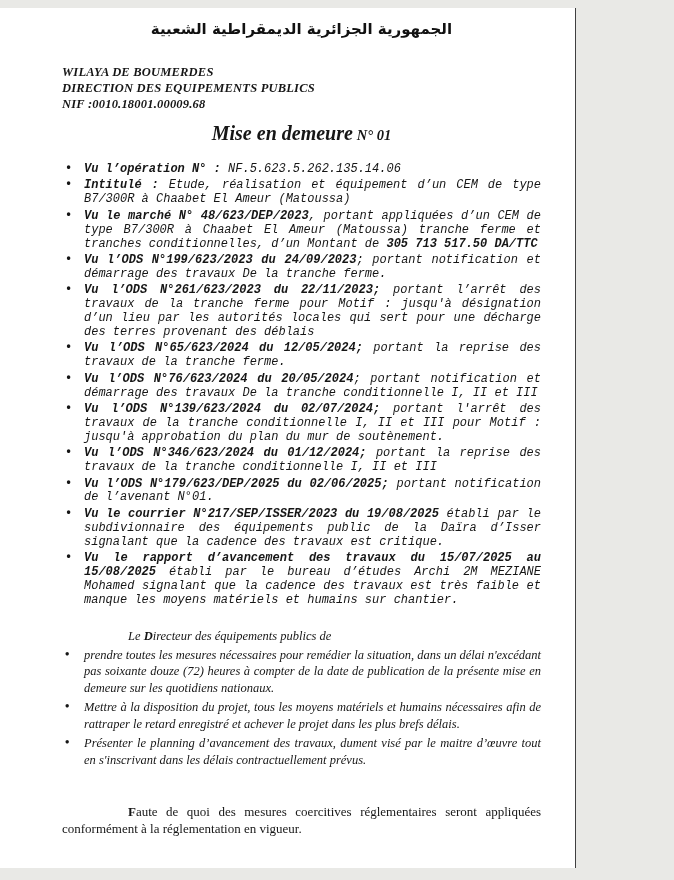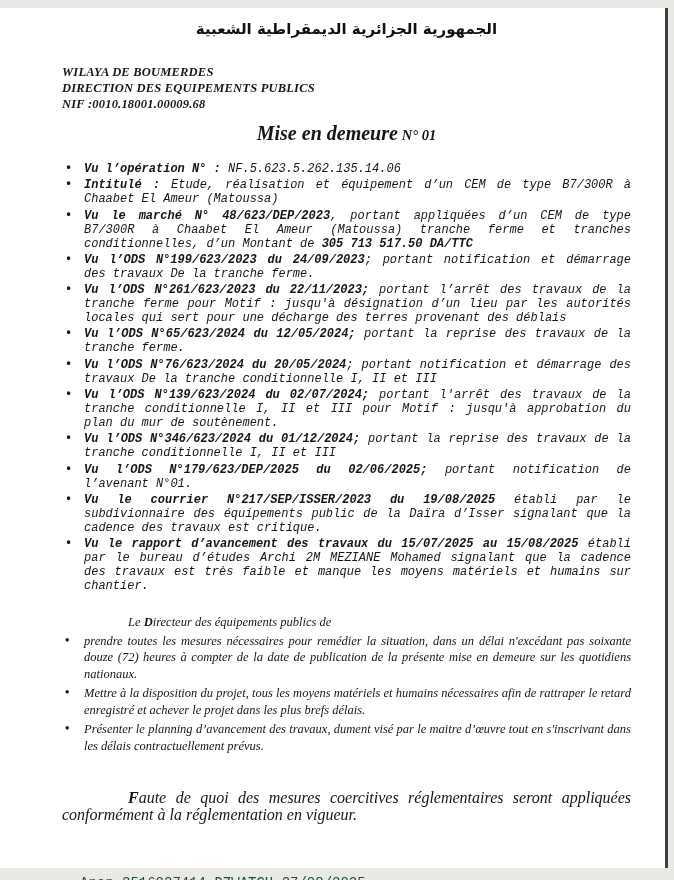--- a/index.html
+++ b/index.html
@@ -13,26 +13,26 @@
     height: 880px;
     background: #e9e9e6;
     overflow: hidden;
     font-family: "Liberation Serif", serif;
     color: #161616;
   }
   .page {
     position: absolute;
     top: 8px;
     left: 0;
-    width: 668px;
+    width: 576px;
     height: 860px;
     background: #ffffff;
     box-sizing: border-box;
     padding: 10px 34px 0 62px;
-    border-right: 3px solid #404040;
+    border-right: 1px solid #404040;
   }
   .arabic-title {
     text-align: center;
     font-family: "DejaVu Sans", sans-serif;
     font-weight: bold;
     font-size: 15px;
     line-height: 22px;
     color: #111;
   }
   .org-block {
@@ -101,22 +101,21 @@
   ul.injunctions {
     margin-top: 3px;
   }
   ul.injunctions li {
     font-size: 12.5px;
     line-height: 16.5px;
     margin-bottom: 3px;
   }
   .closing {
     margin: 36px 0 16px 0;
-    font-style: italic;
-    font-size: 16px;
+    font-size: 13px;
     line-height: 16.5px;
     text-align: justify;
     text-indent: 66px;
   }
   .footer-line {
     margin-top: 52px;
     margin-left: 18px;
     font-family: Liberation Mono, monospace;
     font-style: normal;
     font-size: 14px;

